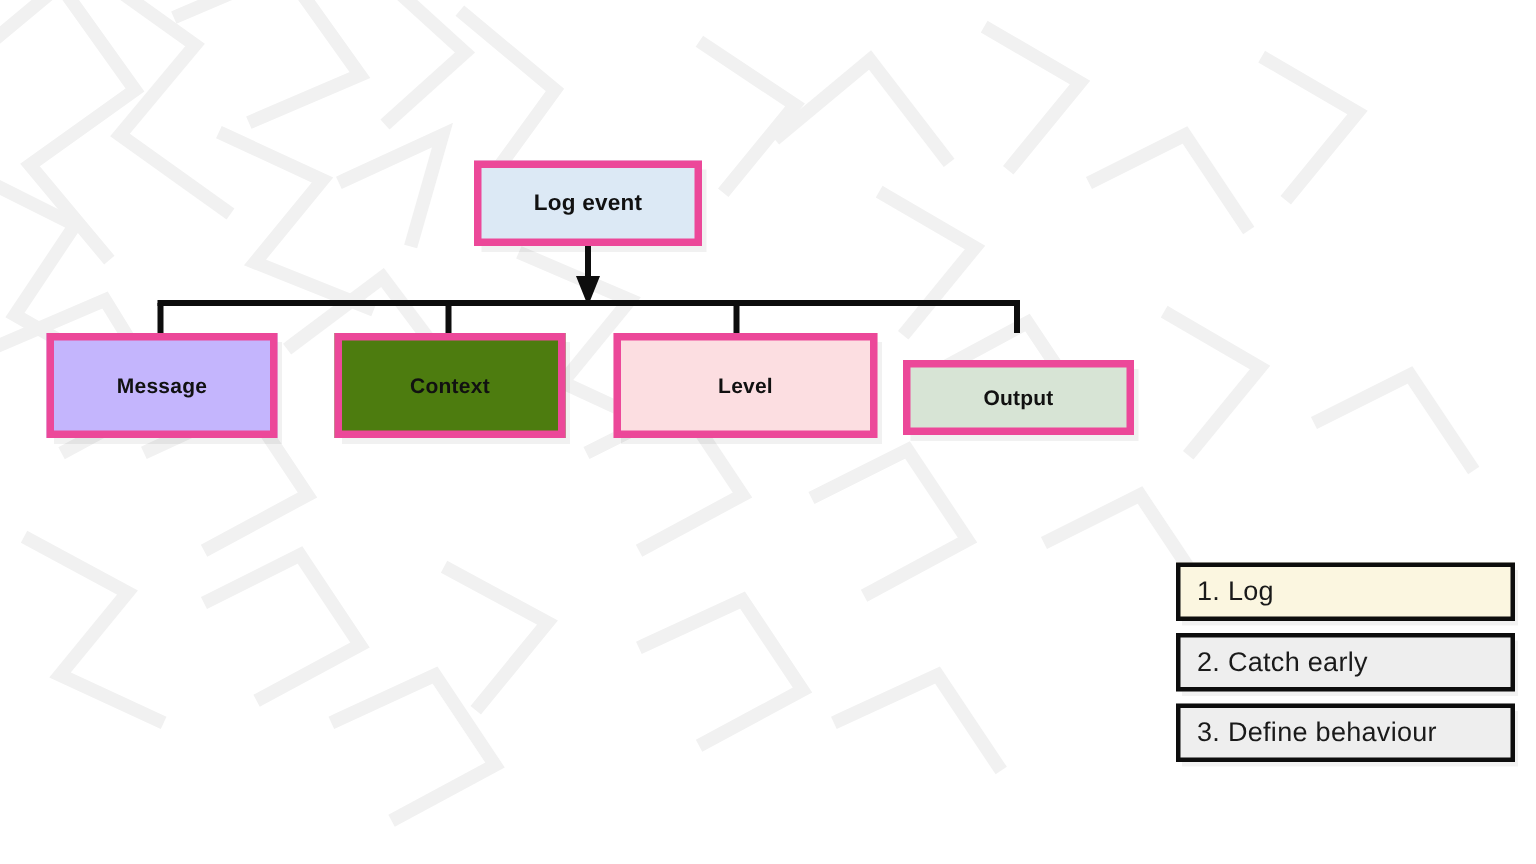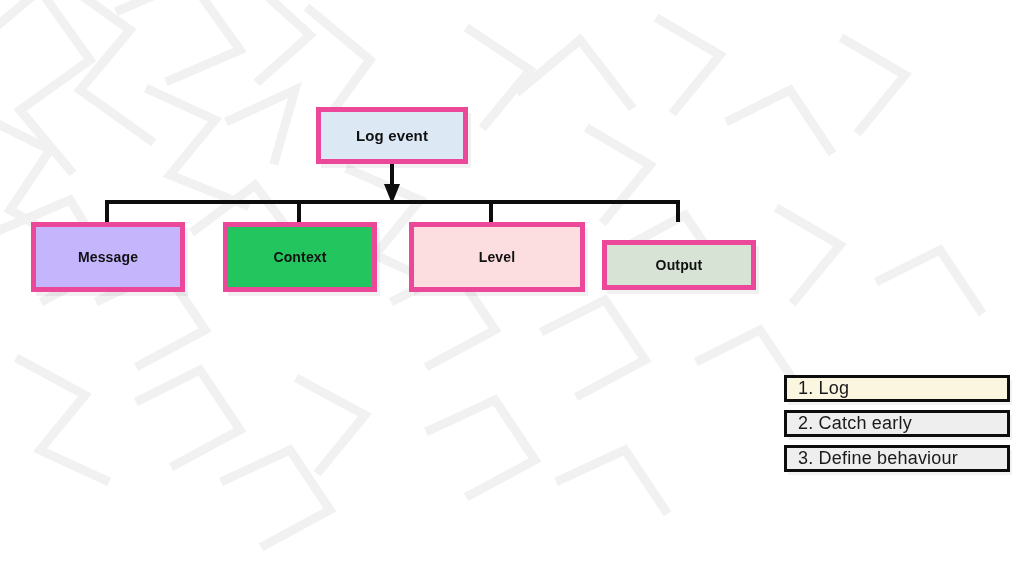--- a/index.html
+++ b/index.html
@@ -82,21 +82,21 @@
   #step-list {
     position: absolute;
     left: 784px;
     top: 375px;
     width: 226px;
     z-index: 3;
   }
   .step-item {
     box-sizing: border-box;
     width: 226px;
-    height: 27px;
+    height: 39px;
     border: 3px solid #0d0d0d;
     margin-bottom: 8px;
     display: flex;
     align-items: center;
     padding-left: 11px;
     box-shadow: 3px 4px 0 -1px rgba(0,0,0,0.05);
   }
   .step-text {
     font-size: 18px;
     color: #1a1a1a;
@@ -158,21 +158,21 @@
 <div id="diagram">
 
   <div class="node" id="node-root" style="background-color: rgb(220, 233, 245);">
     <span class="node-label">Log event</span>
   </div>
 
   <div class="node" id="node-message" style="background-color: #c4b5fd;">
     <span class="node-label">Message</span>
   </div>
 
-  <div class="node" id="node-context" style="background-color: #22c55e;">
+  <div class="node" id="node-context" style="background-color: #4d7c0f;">
     <span class="node-label">Context</span>
   </div>
 
   <div class="node" id="node-level" style="background-color: rgb(252, 222, 225);">
     <span class="node-label">Level</span>
   </div>
 
   <div class="node" id="node-output" style="background-color: rgb(215, 228, 213);">
     <span class="node-label">Output</span>
   </div>

